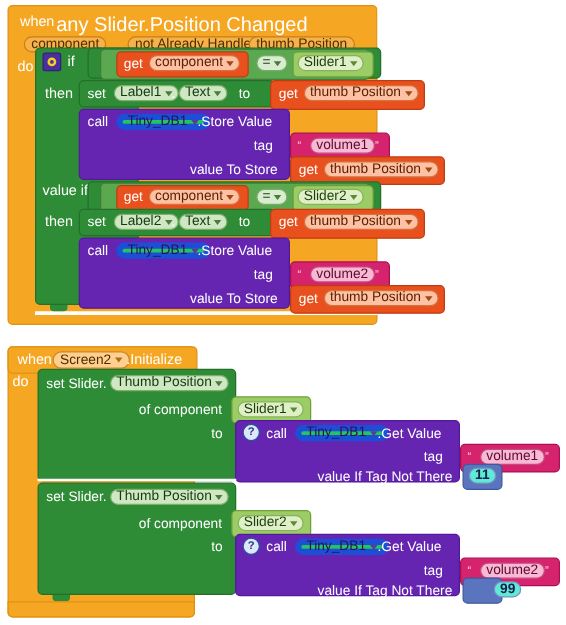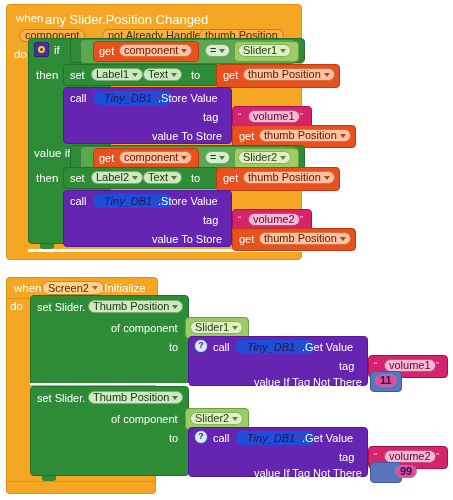--- a/index.html
+++ b/index.html
@@ -46,36 +46,36 @@
   .compblk{background:#9ccc65;border:1px solid #6f9e3a;border-radius:4px;}
   .fcomp{background:#dff0c8;border:1px solid #86b356;color:#1d3d0c;}
   .fcomp .arw{border-top:4px solid #5d8a34;}
 
   
   .getblk{background:#e8501e;border:1px solid #bf3c12;border-radius:4px;}
   .fget{background:#ffc1a3;border:1px solid #d4713f;color:#5b2104;}
   .fget .arw{border-top:4px solid #9e4a17;}
 
   
-  .fpur{background:#22c55e;border:7px solid #1d4ed8;color:#2c1250;font-style:italic;}
+  .fpur{background:#22c55e;border:5px solid #1d4ed8;color:#2c1250;}
   .fpur .arw{border-top:4px solid #5c3a96;}
 
   
   .opblk{background:#5aa84f;border:1px solid #3f7f37;border-radius:4px;}
   .fop{background:#d8ecd0;border:1px solid #7da96d;color:#1b3d12;}
   .fop .arw{border-top:4px solid #4c7a3d;}
 
   
   .strblk{background:#d6236e;border:1px solid #ad0f56;border-radius:4px;}
   .fstr{background:#f8b9d4;border:1px solid #c7497e;color:#5c0a31;}
   .quote{position:absolute;color:#ffd9e8;font-size:9px;line-height:1;}
 
   
   .numblk{background:#5a74bd;border:1px solid #41589c;border-radius:4px;}
-  .fnum{background:#ec4899;border:1px solid #7c8fc6;color:#14204d;font-weight:bold;}
+  .fnum{background:#5eead4;border:1px solid #7c8fc6;color:#14204d;font-weight:bold;}
   .notch{position:absolute;width:14px;height:4px;border-radius:0 0 3px 3px;}
 
   
   .gear{
     position:absolute;width:13px;height:13px;border-radius:2px;
     background:#4a2f9e;border:1px solid #32207a;
   }
   .gear:before{
     content:"";position:absolute;left:2.5px;top:2.5px;width:7px;height:7px;
     border-radius:50%;background:#f5d020;box-shadow:0 0 0 1.5px #4a2f9e;
@@ -95,21 +95,21 @@
   
   .gap{position:absolute;background:#ffffff;}
 </style>
 </head>
 <body>
 
 <div class="canvas">
 
   <div class="blk evt" style="left:6px;top:4px;width:296px;height:256px;">
     <span class="lbl" style="left:9px;top:8px;font-size:11.5px;">when</span>
-    <span class="lbl" style="left:38px;top:8px;font-size:13px;">any Slider.Position Changed</span>
+    <span class="lbl" style="left:38px;top:8px;font-size:16px;">any Slider.Position Changed</span>
 
     <div class="fld param" style="left:12px;top:24px;">
       <span class="txt">component</span>
     </div>
     <div class="fld param" style="left:95px;top:24px;">
       <span class="txt">not Already Handled</span>
     </div>
     <div class="fld param" style="left:192px;top:24px;">
       <span class="txt">thumb Position</span>
     </div>

